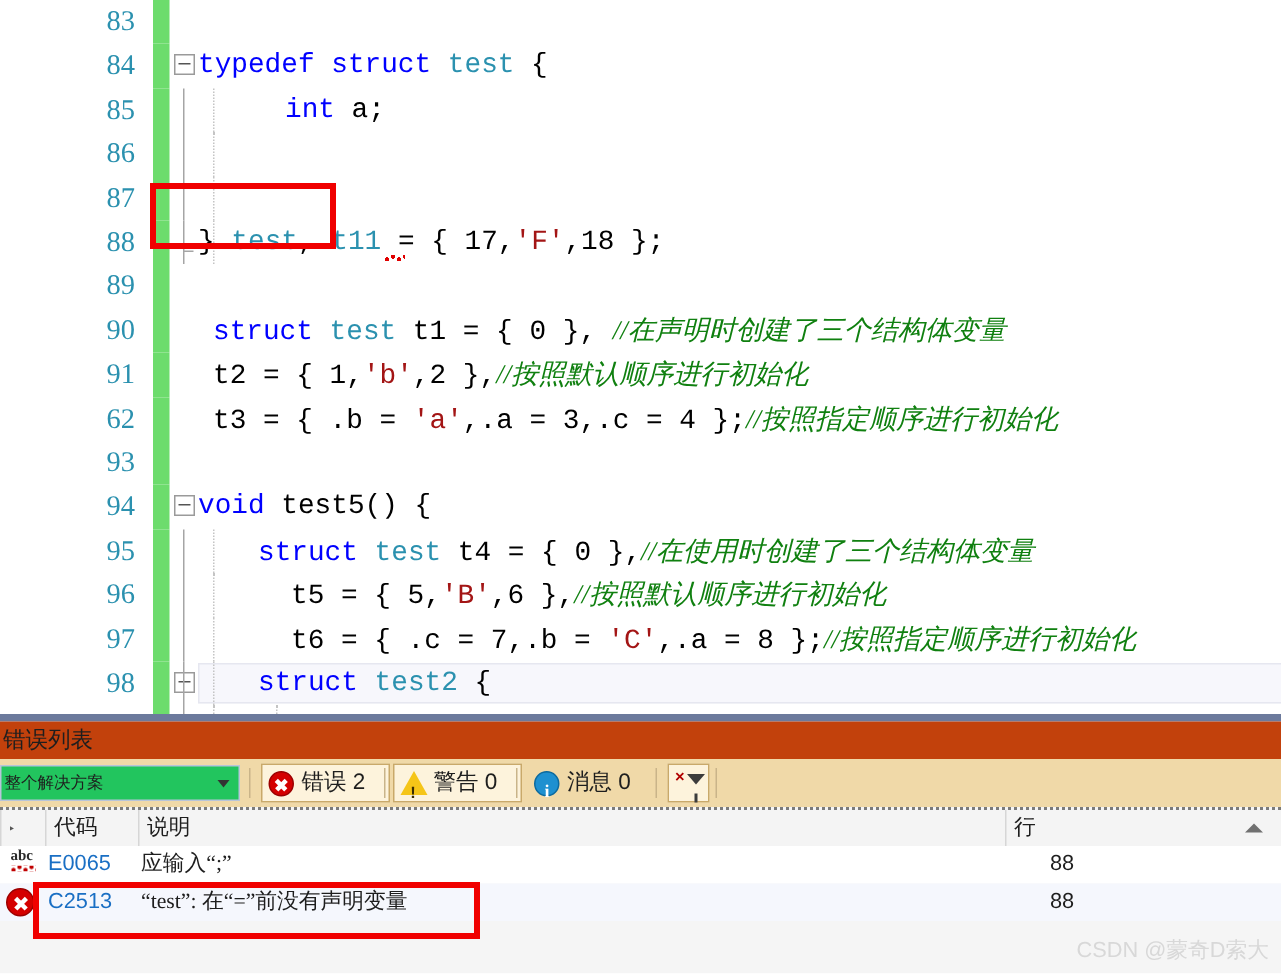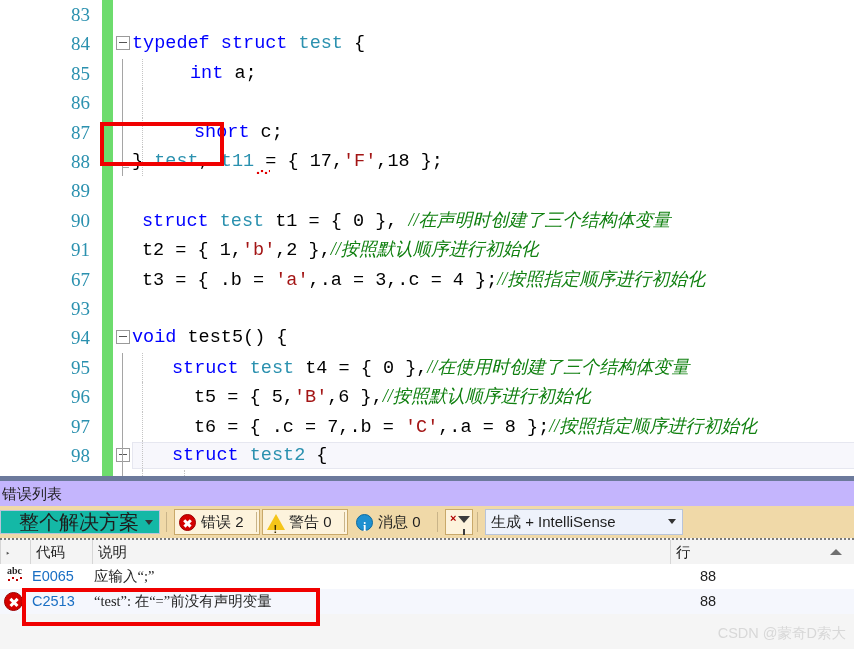--- a/index.html
+++ b/index.html
@@ -111,43 +111,43 @@
     background: #f5f5f5;
   }
   .panel-topline {
     position: absolute; left: 0; top: 0;
     width: 854px; height: 5px;
     background: #6c7a9c;
   }
   .panel-title {
     position: absolute; left: 0; top: 5px;
     width: 854px; height: 25px;
-    background: #c4b5fd;
+    background: #c2410c;
     color: #1e1e1e;
     font-size: 15px;
     line-height: 25px;
     padding-left: 2px;
     box-sizing: border-box;
     font-family: "Liberation Sans", sans-serif;
   }
   .panel-toolbar {
     position: absolute; left: 0; top: 30px;
     width: 854px; height: 32px;
     background: #f0d9a8;
   }
   .filter-combo {
     position: absolute; left: 0; top: 4px;
     width: 160px; height: 24px;
-    background: #14b8a6;
+    background: #22c55e;
     border: 1px solid #b8c4da;
     box-sizing: border-box;
-    font-size: 20px;
+    font-size: 11px;
     line-height: 22px;
     color: #1e1e1e;
-    padding-left: 18px;
+    padding-left: 2px;
   }
   .combo-arrow {
     position: absolute; right: 6px; top: 9px;
     width: 0; height: 0;
     border-left: 4px solid transparent;
     border-right: 4px solid transparent;
     border-top: 5px solid #333;
   }
   .sep {
     position: absolute; top: 6px;
@@ -345,26 +345,26 @@
 </head>
 <body>
 
 <div id="root">
 
   <div id="editor">
       <div class="code-row" style="top: 0px; position: absolute; left: 0px; width: 854px;"><span class="ln">83</span><span class="changebar"></span></div>
       <div class="code-row" style="top: 29.4px; position: absolute; left: 0px; width: 854px;"><span class="ln">84</span><span class="changebar"></span><span class="fold-box"></span><span class="ctext" style="left: 100px;"><span class="kw">typedef </span><span class="kw">struct </span><span class="typ">test </span><span>{</span></span></div>
       <div class="code-row" style="top: 58.8px; position: absolute; left: 0px; width: 854px;"><span class="ln">85</span><span class="changebar"></span><span class="fold-line"></span><span class="guide" style="left: 110px;"></span><span class="ctext" style="left: 158px;"><span class="kw">int</span><span> a;</span></span></div>
       <div class="code-row" style="top: 88.2px; position: absolute; left: 0px; width: 854px;"><span class="ln">86</span><span class="changebar"></span><span class="fold-line"></span><span class="guide" style="left: 110px;"></span></div>
-      <div class="code-row" style="top: 117.6px; position: absolute; left: 0px; width: 854px;"><span class="ln">87</span><span class="changebar"></span><span class="fold-line"></span><span class="guide" style="left: 110px;"></span><span class="ctext" style="left: 162px;"><span class="kw">short</span><span> c;</span></span></div>
+      <div class="code-row" style="top: 117.6px; position: absolute; left: 0px; width: 854px;"><span class="ln">87</span><span class="changebar"></span><span class="fold-line"></span><span class="guide" style="left: 110px;"></span></div>
       <div class="code-row" style="top: 147px; position: absolute; left: 0px; width: 854px;"><span class="ln">88</span><span class="changebar"></span><span class="fold-line elbow"></span><span class="guide" style="left: 110px;"></span><span class="ctext" style="left: 100px;"><span>} </span><span class="typ">test</span><span>, </span><span class="typ">t11</span><span> = { 17,</span><span class="chr">'F'</span><span>,18 };</span></span><span class="squiggle" style="left: 224px; top: 23px; width: 14px;"></span></div>
       <div class="code-row" style="top: 176.4px; position: absolute; left: 0px; width: 854px;"><span class="ln">89</span><span class="changebar"></span><span class="ctext" style="left: 100px;"></span></div>
       <div class="code-row" style="top: 205.8px; position: absolute; left: 0px; width: 854px;"><span class="ln">90</span><span class="changebar"></span><span class="ctext" style="left: 110px;"><span class="kw">struct </span><span class="typ">test </span><span>t1 = { 0 }, </span><span class="cmt-cn">//在声明时创建了三个结构体变量</span></span></div>
       <div class="code-row" style="top: 235.2px; position: absolute; left: 0px; width: 854px;"><span class="ln">91</span><span class="changebar"></span><span class="ctext" style="left: 110px;"><span>t2 = { 1,</span><span class="chr">'b'</span><span>,2 },</span><span class="cmt-cn">//按照默认顺序进行初始化</span></span></div>
-      <div class="code-row" style="top: 264.6px; position: absolute; left: 0px; width: 854px;"><span class="ln">67</span><span class="changebar"></span><span class="ctext" style="left: 110px;"><span>t3 = { .b = </span><span class="chr">'a'</span><span>,.a = 3,.c = 4 };</span><span class="cmt-cn">//按照指定顺序进行初始化</span></span></div>
+      <div class="code-row" style="top: 264.6px; position: absolute; left: 0px; width: 854px;"><span class="ln">62</span><span class="changebar"></span><span class="ctext" style="left: 110px;"><span>t3 = { .b = </span><span class="chr">'a'</span><span>,.a = 3,.c = 4 };</span><span class="cmt-cn">//按照指定顺序进行初始化</span></span></div>
       <div class="code-row" style="top: 294px; position: absolute; left: 0px; width: 854px;"><span class="ln">93</span><span class="changebar"></span><span class="ctext" style="left: 100px;"></span></div>
       <div class="code-row" style="top: 323.4px; position: absolute; left: 0px; width: 854px;"><span class="ln">94</span><span class="changebar"></span><span class="fold-box"></span><span class="ctext" style="left: 100px;"><span class="kw">void </span><span>test5</span><span>() {</span></span></div>
       <div class="code-row" style="top: 352.8px; position: absolute; left: 0px; width: 854px;"><span class="ln">95</span><span class="changebar"></span><span class="fold-line"></span><span class="guide" style="left: 110px;"></span><span class="ctext" style="left: 140px;"><span class="kw">struct </span><span class="typ">test </span><span>t4 = { 0 },</span><span class="cmt-cn">//在使用时创建了三个结构体变量</span></span></div>
       <div class="code-row" style="top: 382.2px; position: absolute; left: 0px; width: 854px;"><span class="ln">96</span><span class="changebar"></span><span class="fold-line"></span><span class="guide" style="left: 110px;"></span><span class="ctext" style="left: 162px;"><span>t5 = { 5,</span><span class="chr">'B'</span><span>,6 },</span><span class="cmt-cn">//按照默认顺序进行初始化</span></span></div>
       <div class="code-row" style="top: 411.6px; position: absolute; left: 0px; width: 854px;"><span class="ln">97</span><span class="changebar"></span><span class="fold-line"></span><span class="guide" style="left: 110px;"></span><span class="ctext" style="left: 162px;"><span>t6 = { .c = 7,.b = </span><span class="chr">'C'</span><span>,.a = 8 };</span><span class="cmt-cn">//按照指定顺序进行初始化</span></span></div>
       <div class="code-row" style="top: 441px; position: absolute; left: 0px; width: 854px;"><div class="curline"></div><span class="ln">98</span><span class="changebar"></span><span class="fold-box"></span><span class="fold-line"></span><span class="guide" style="left: 110px;"></span><span class="ctext" style="left: 140px;"><span class="kw">struct </span><span class="typ">test2 </span><span>{</span></span></div>
       <div class="code-row" style="top: 470.4px; position: absolute; left: 0px; width: 854px;"><span class="ln">99</span><span class="changebar"></span><span class="fold-line"></span><span class="guide" style="left: 110px;"></span><span class="guide" style="left: 152px;"></span><span class="ctext" style="left: 162px;"><span class="kw">int</span><span> a;</span></span></div>
     </div>
 
   <div class="redbox" style="left:100px; top:122px; width:124px; height:44px;"></div>
@@ -403,24 +403,20 @@
 
       <div class="sep" style="left:437px;"></div>
 
       <div class="filter-btn" style="left:445px;">
         <span class="fx">×</span>
         <span class="ff"></span>
       </div>
 
       <div class="sep" style="left:477px;"></div>
 
-      <div class="scope-combo" style="left:485px;">
-        <span>生成 + IntelliSense</span>
-        <span class="combo-arrow"></span>
-      </div>
     </div>
 
     <div class="dotted-sep"></div>
 
     <div class="grid-head">
       <div class="th" style="left:0px; width:30px;">
         <span style="font-size:10px;color:#555;">‣</span>
       </div>
       <div class="th" style="left:30px; width:62px;">代码</div>
       <div class="th" style="left:92px; width:578px;">说明</div>

